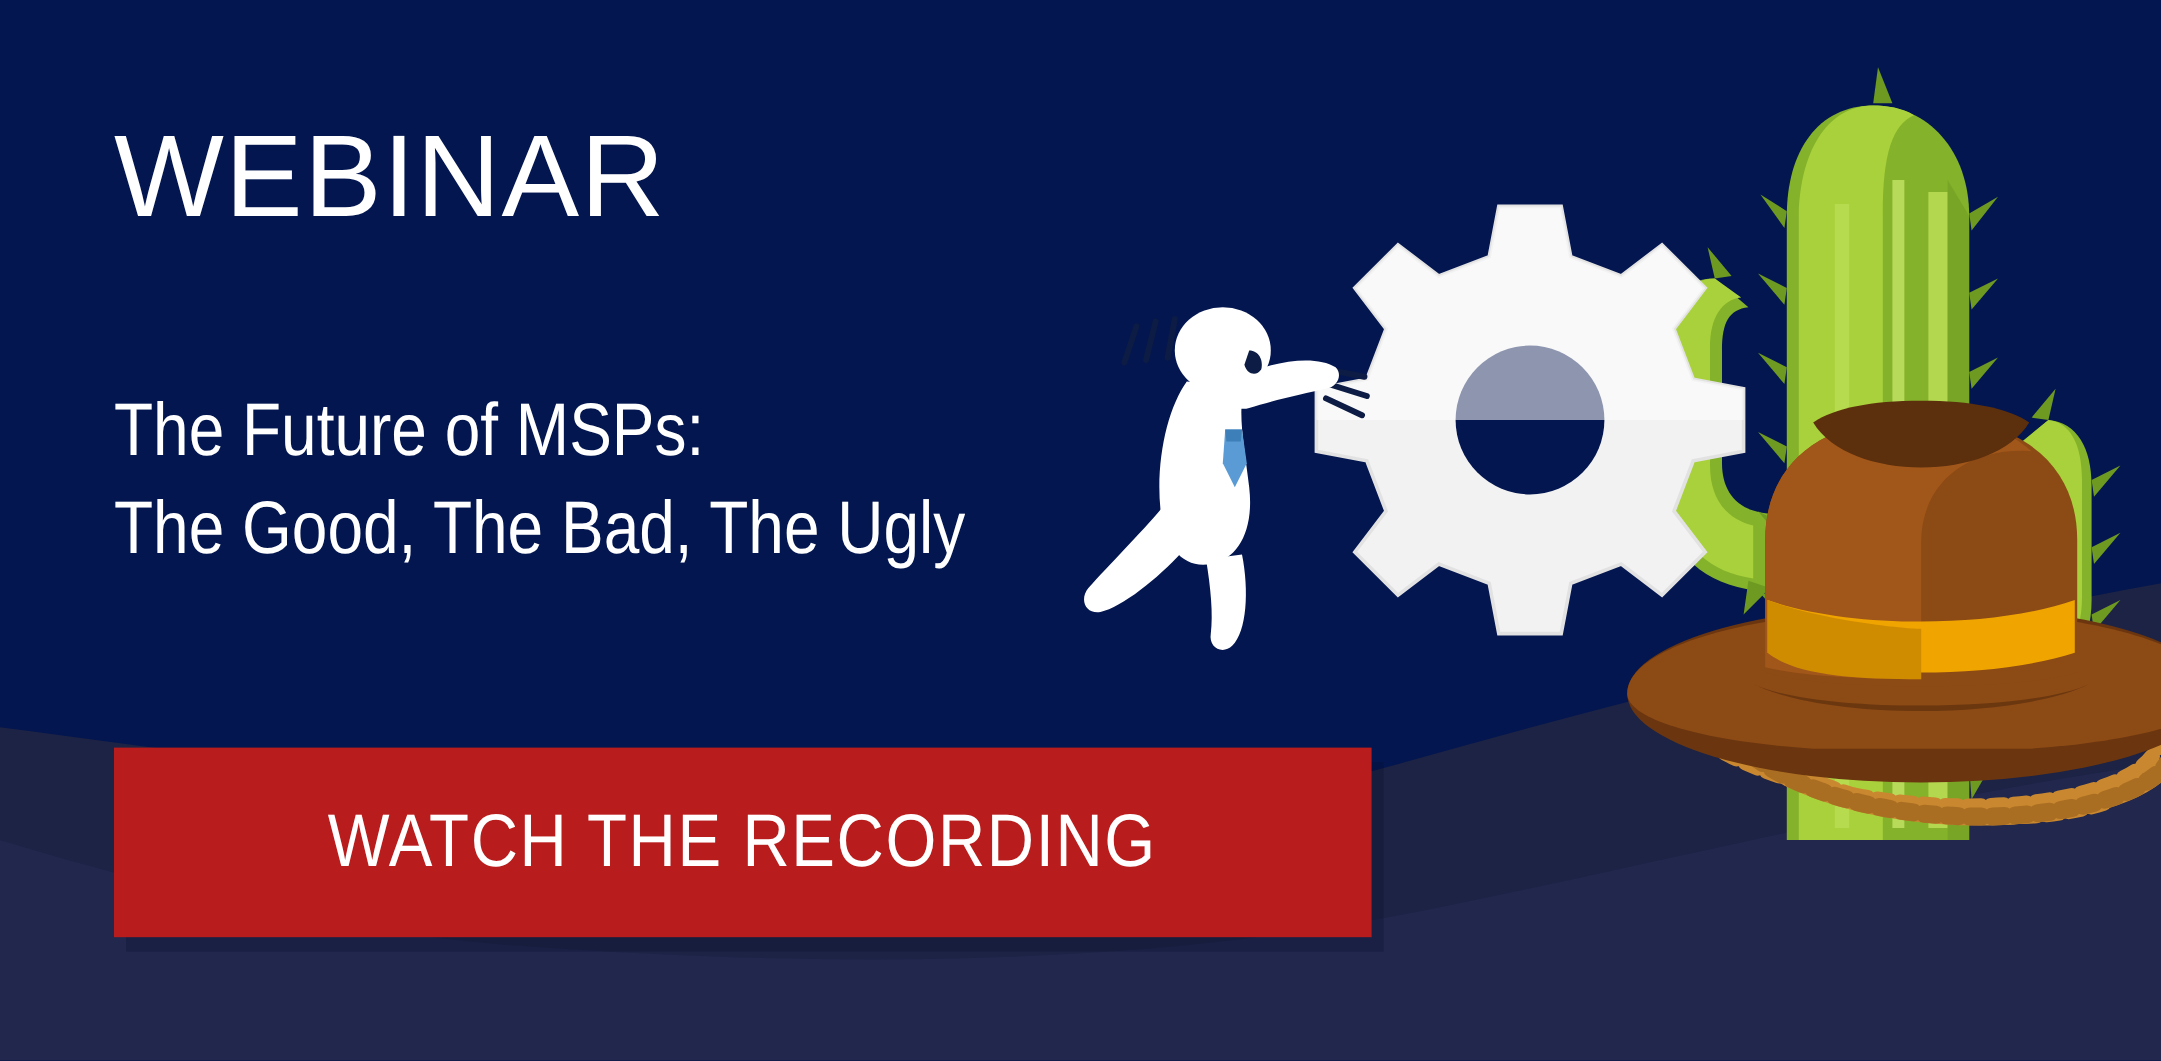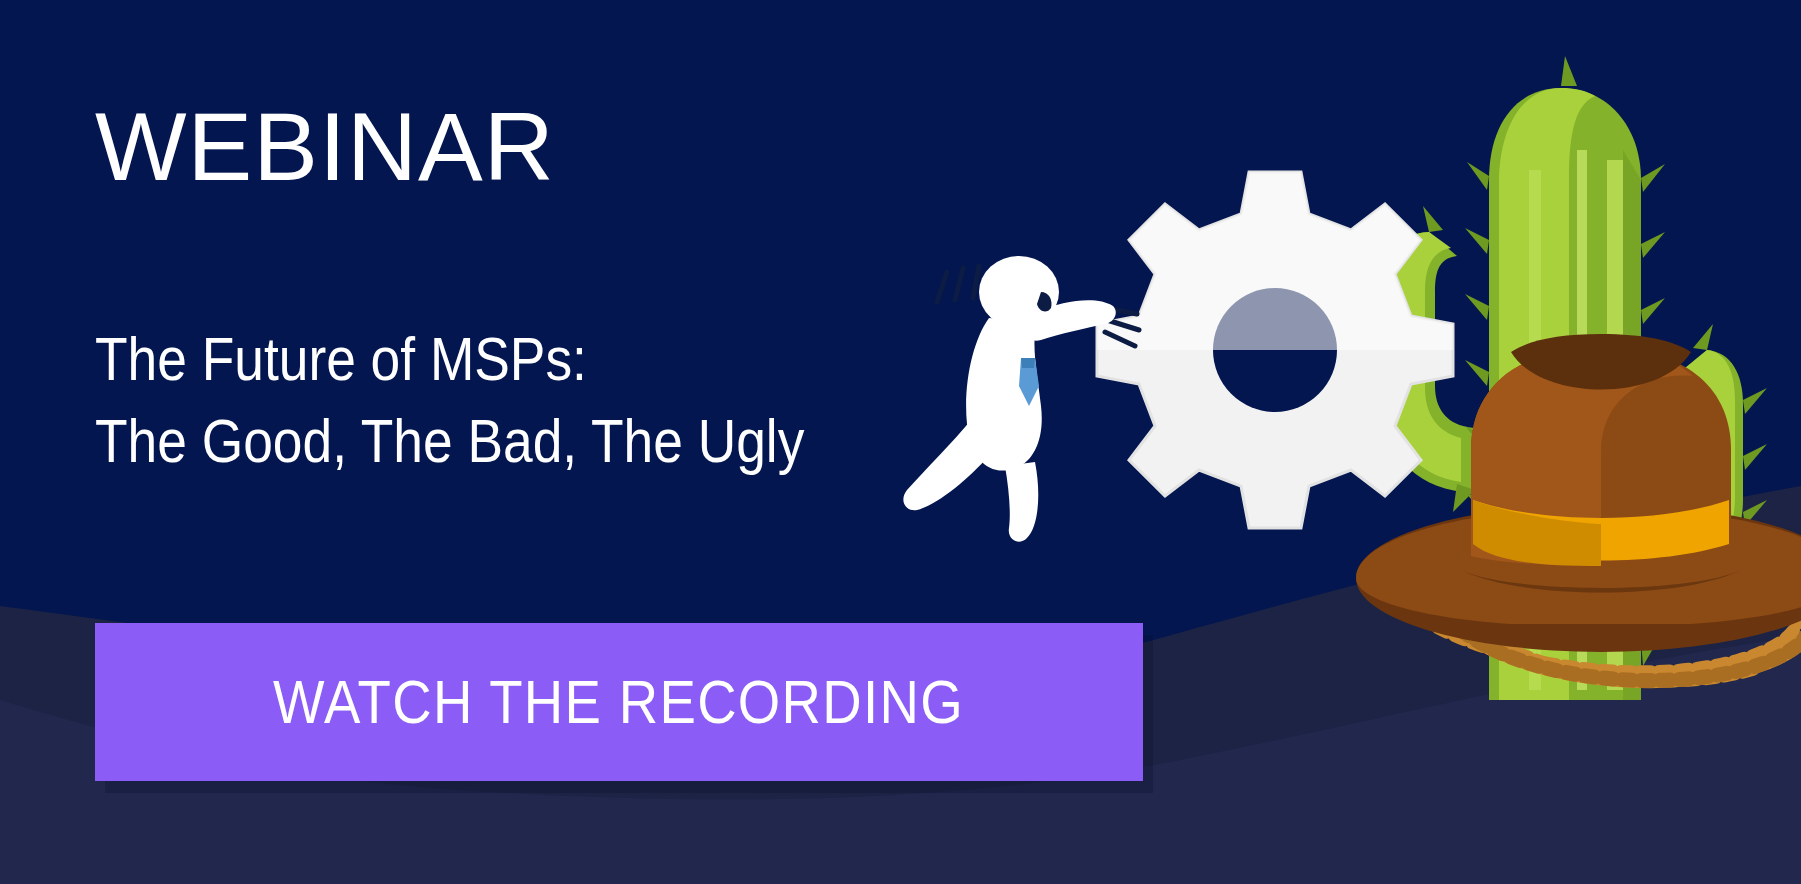--- a/index.html
+++ b/index.html
@@ -46,21 +46,21 @@
     transform:scaleX(0.86);
     transform-origin:left top;
     white-space:nowrap;
   }
   .headline .ln { display:block; }
   
   .cta {
     position:absolute;
     left:95px; top:623px;
     width:1048px; height:158px;
-    background:#8b5cf6;
+    background:#b91c1c;
     border:none;
     display:flex;
     align-items:center;
     justify-content:center;
     cursor:pointer;
     z-index:6;
     box-shadow:10px 12px 0 rgba(3,10,35,0.22);
     padding:0;
   }
   .cta-label {

